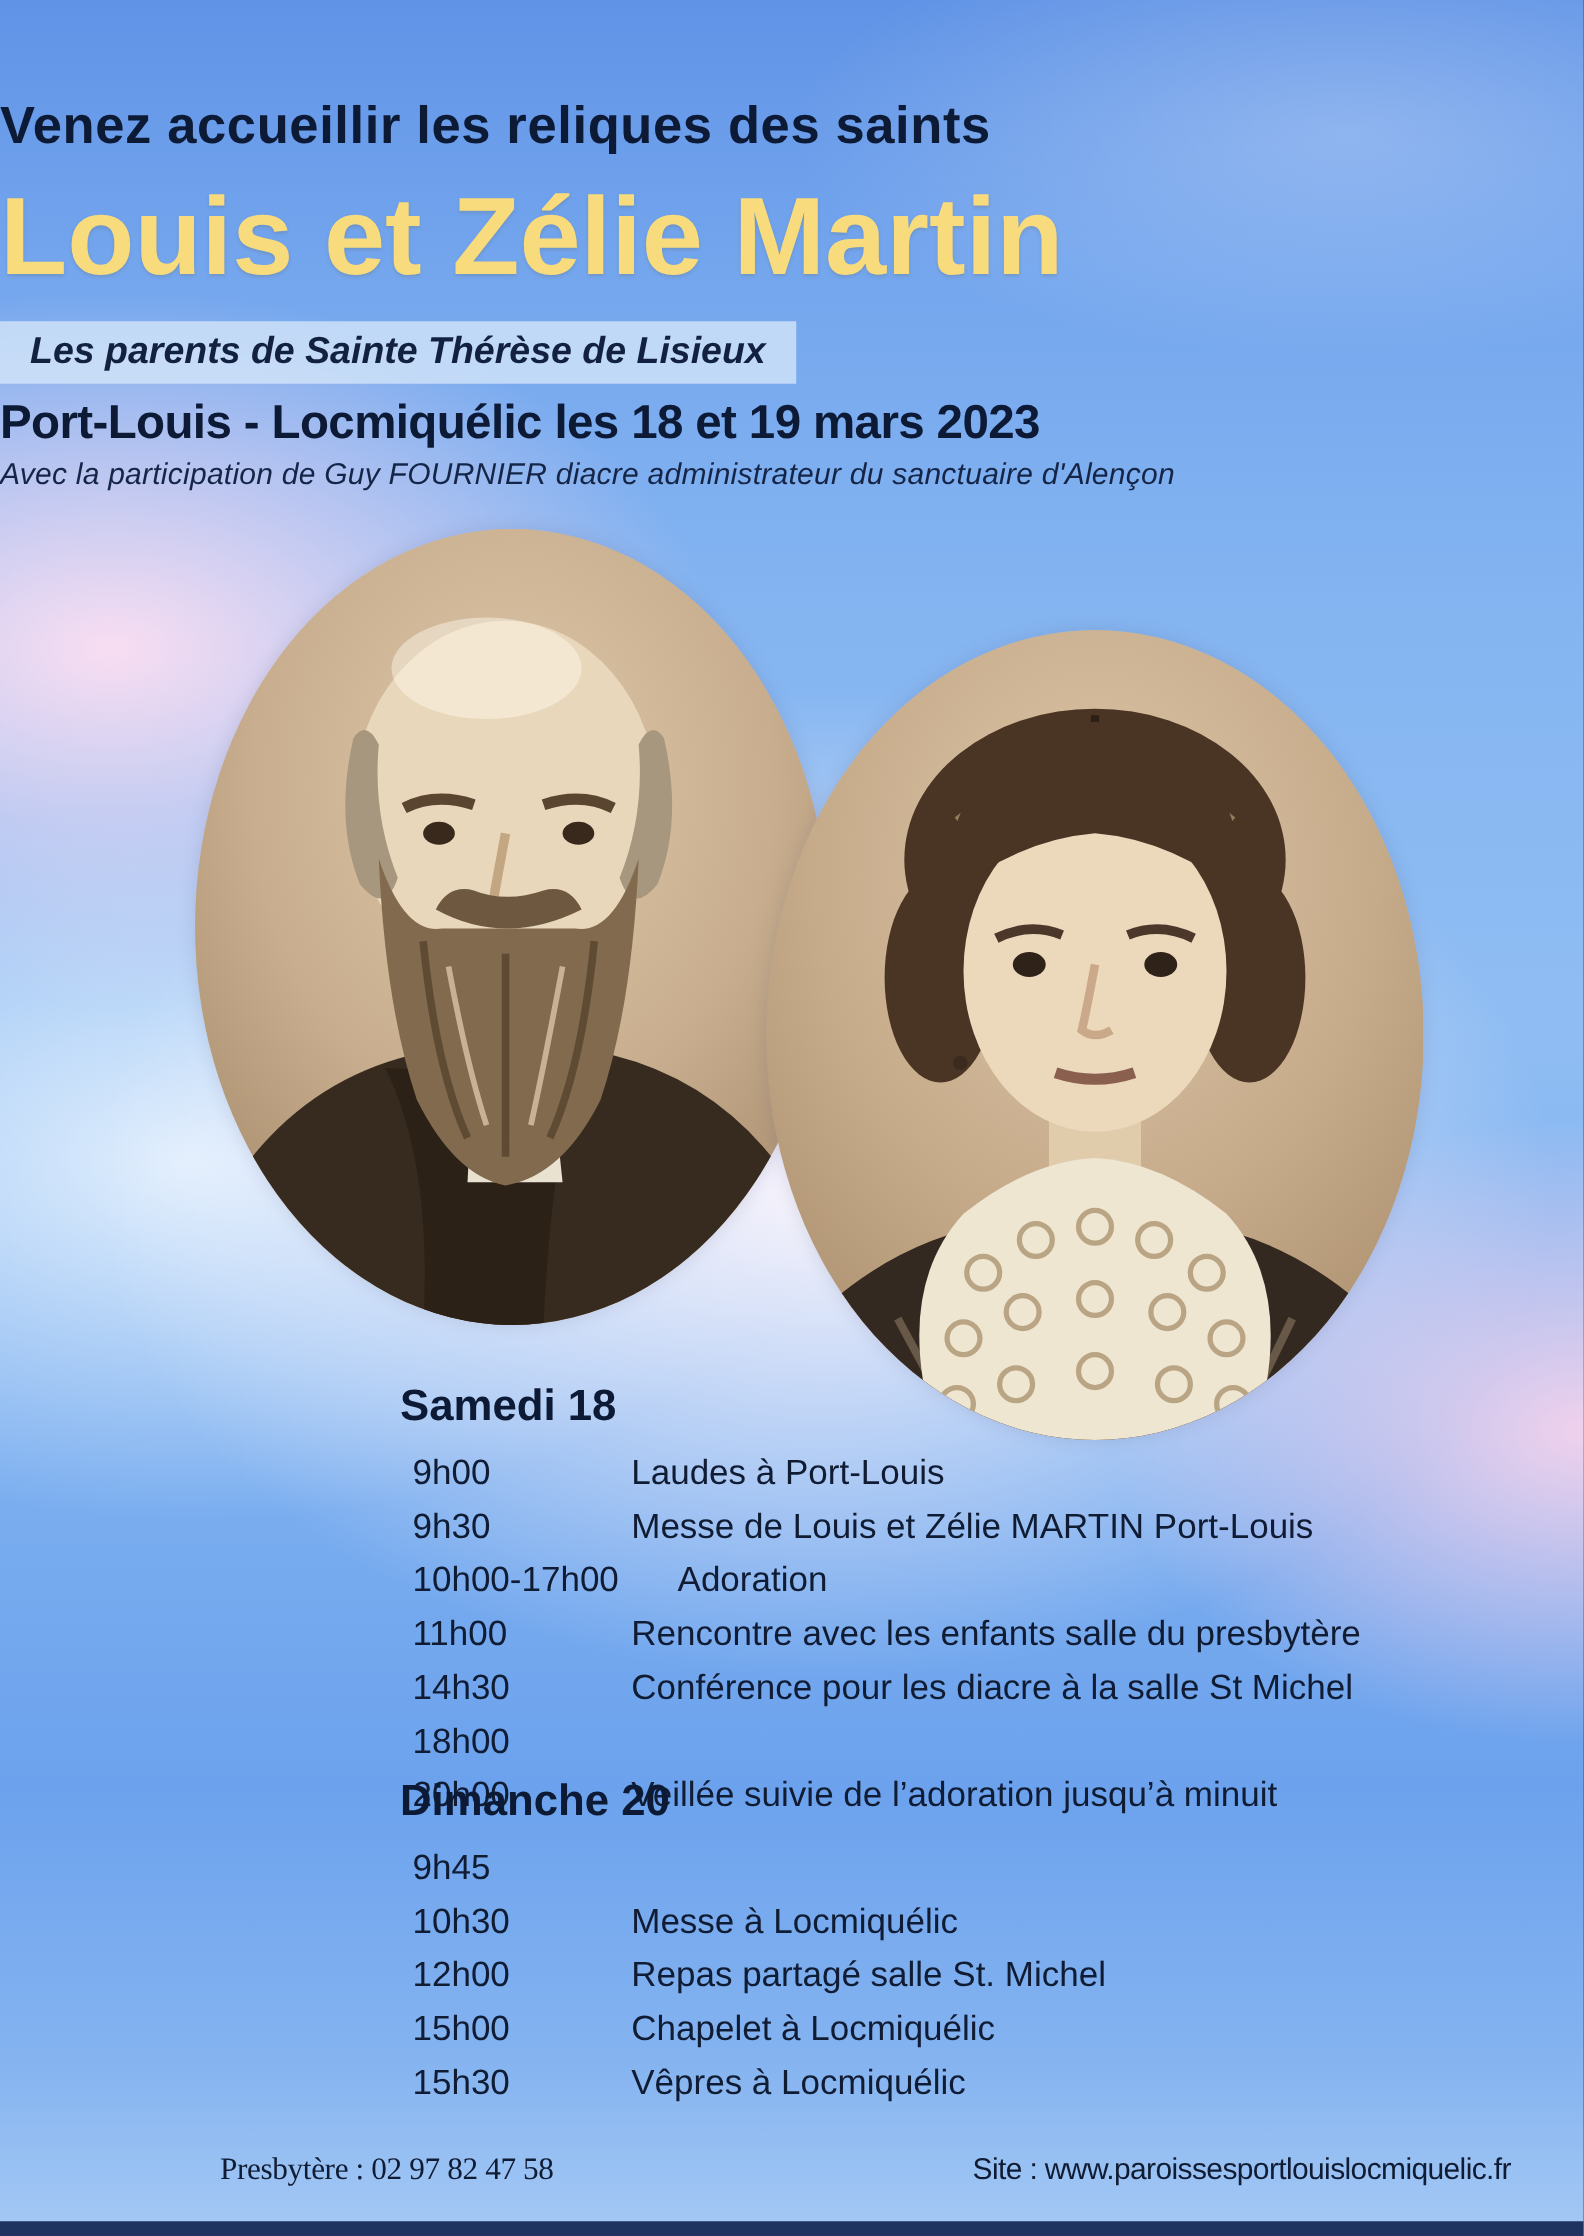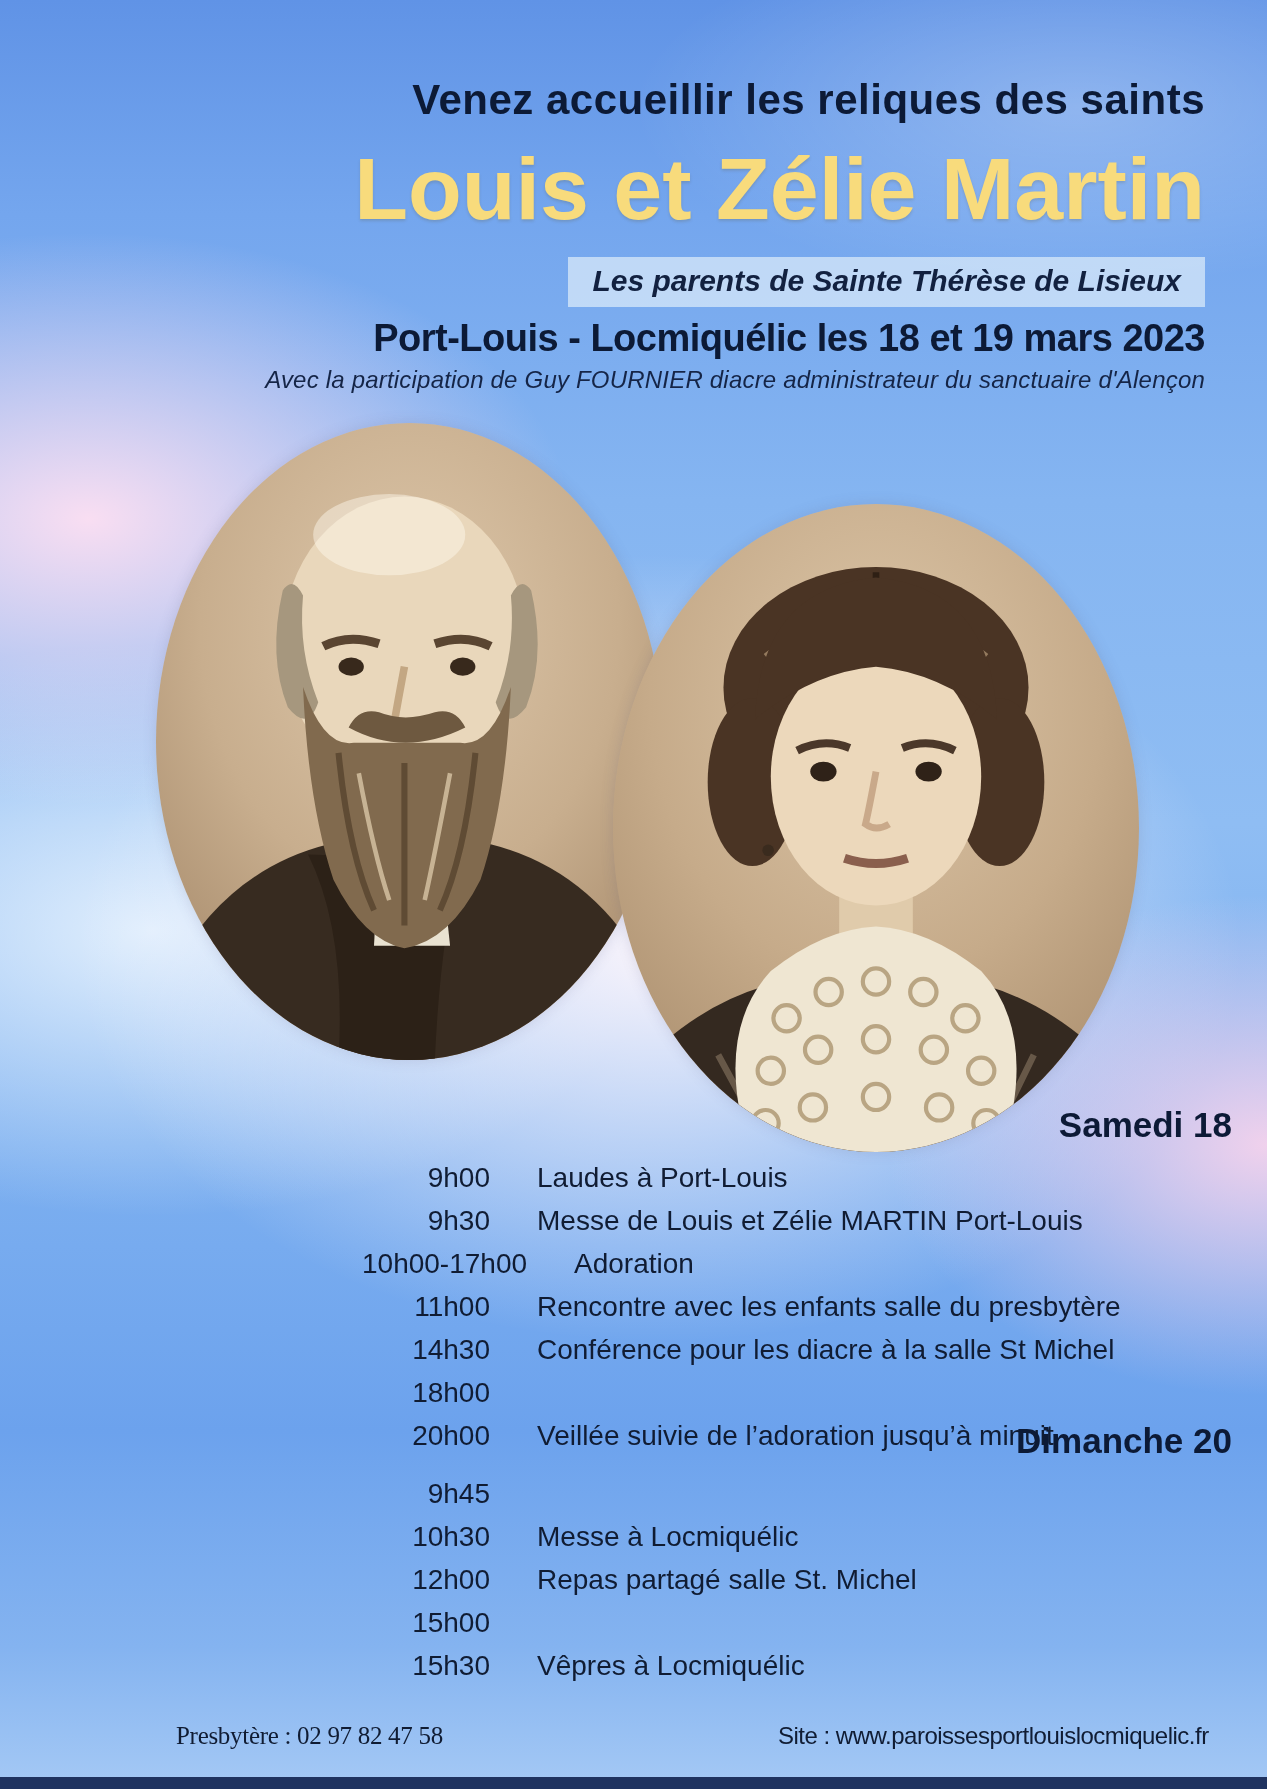--- a/index.html
+++ b/index.html
@@ -12,21 +12,21 @@
     background:
       radial-gradient(38% 16% at 7% 29%, rgba(255,224,242,0.95) 0%, rgba(255,224,242,0) 100%),
       radial-gradient(30% 14% at 100% 64%, rgba(250,212,236,0.92) 0%, rgba(250,212,236,0) 100%),
       radial-gradient(46% 22% at 52% 53%, rgba(255,247,252,0.95) 0%, rgba(255,247,252,0) 100%),
       radial-gradient(40% 16% at 12% 52%, rgba(240,248,255,0.85) 0%, rgba(240,248,255,0) 100%),
       radial-gradient(35% 10% at 85% 6%, rgba(255,255,255,0.25) 0%, rgba(255,255,255,0) 100%),
       linear-gradient(180deg,#6093e6 0%,#74a6ee 12%,#85b5f1 28%,#8fbdf3 46%,#7db0f0 64%,#6ca2ed 80%,#84b3f0 92%,#a5c9f5 100%);
   }
   .abs{position:absolute;}
   .header-col{
-    left:0;top:0;width:1205px;text-align:right;
+    left:0;top:0;width:1205px;text-align:left;
   }
   .kicker{
     top:76px;
     font-size:42px;font-weight:bold;letter-spacing:0.5px;
     color:var(--text-navy,#0c1a36);
   }
   .main-title{
     top:138px;
     font-size:88px;font-weight:bold;letter-spacing:0px;
     color:var(--title-yellow,#f8db7c);
@@ -52,21 +52,21 @@
     color:#152547;letter-spacing:0.2px;
   }
   .portrait{
     border-radius:50%;
     overflow:hidden;
     box-shadow:0 0 14px rgba(90,90,130,0.18);
   }
   .portrait svg{display:block;width:100%;height:100%;}
   .portrait-louis{left:156px;top:423px;width:507px;height:637px;z-index:1;}
   .portrait-zelie{left:613px;top:504px;width:526px;height:648px;z-index:2;}
-  .schedule-section{left:352px;width:880px;z-index:3;text-align:right;}
+  .schedule-section{left:320px;width:880px;z-index:3;}
   .sec-samedi{top:1104px;}
   .sec-dimanche{top:1420px;}
   .sec-heading{
     font-size:35px;font-weight:bold;color:#0c1a36;
     margin:0 0 10px 0;line-height:1.2;
   }
   .sched-row{
     display:flex;align-items:baseline;
     height:43px;font-size:28px;color:#101c33;
     line-height:43px;
@@ -242,20 +242,21 @@
         <div class="sched-row">
           <span class="time">10h30</span>
           <span class="label">Messe à Locmiquélic</span>
         </div>
         <div class="sched-row">
           <span class="time">12h00</span>
           <span class="label">Repas partagé salle St. Michel</span>
         </div>
         <div class="sched-row">
           <span class="time">15h00</span>
+          <span class="label">Chapelet à Locmiquélic</span>
         </div>
         <div class="sched-row">
           <span class="time">15h30</span>
           <span class="label">Vêpres à Locmiquélic</span>
         </div>
       </div>
   </div>
 
   <div class="abs footer-phone">Presbytère : 02 97 82 47 58</div>
   <div class="abs footer-site">Site : www.paroissesportlouislocmiquelic.fr</div>

